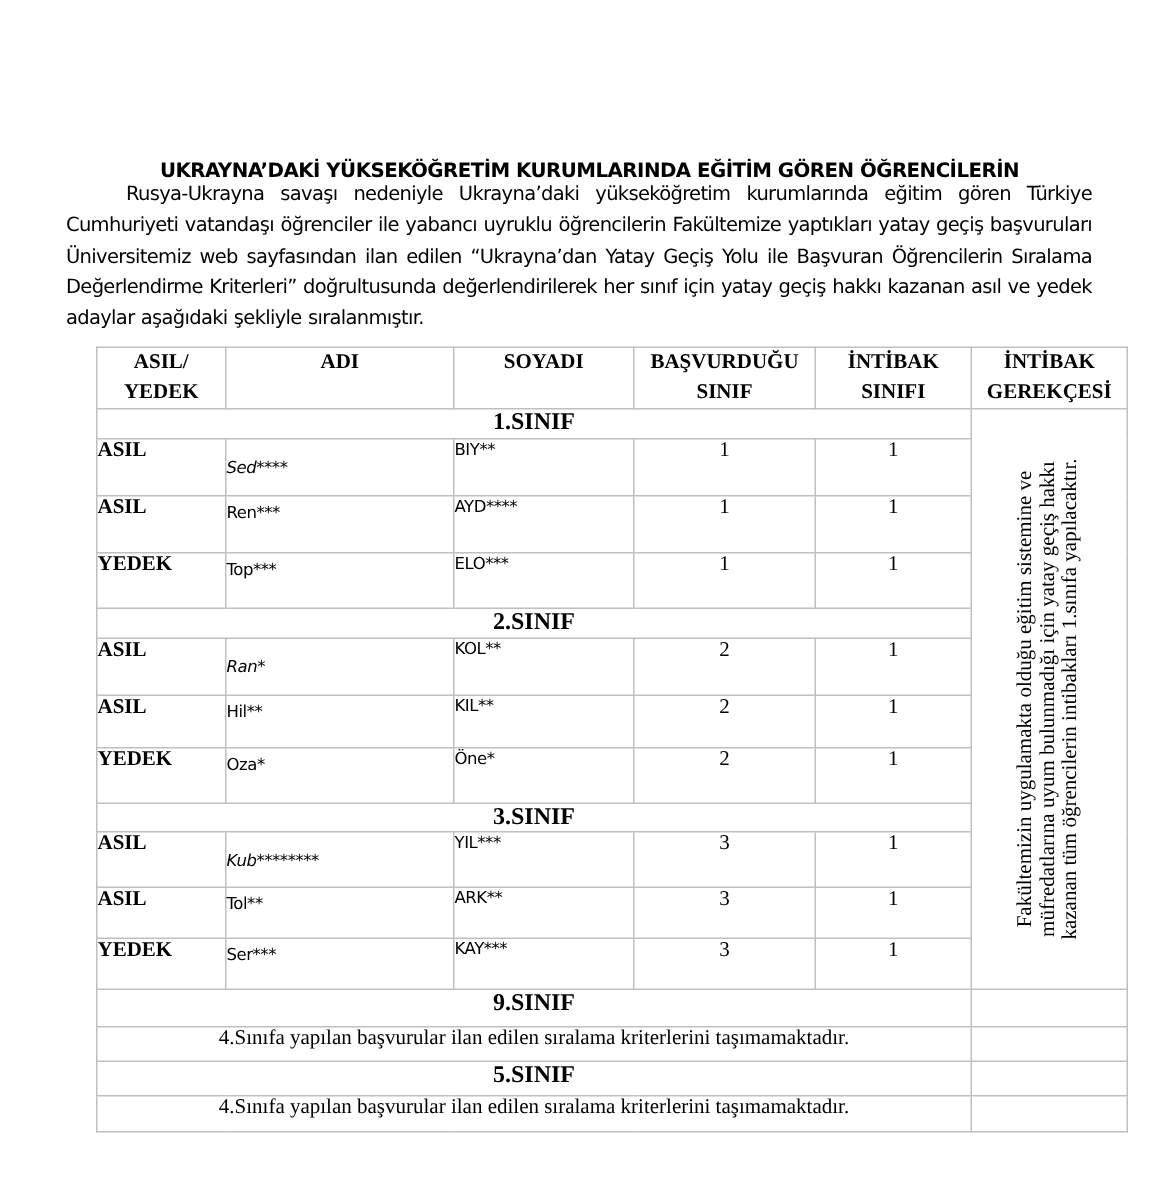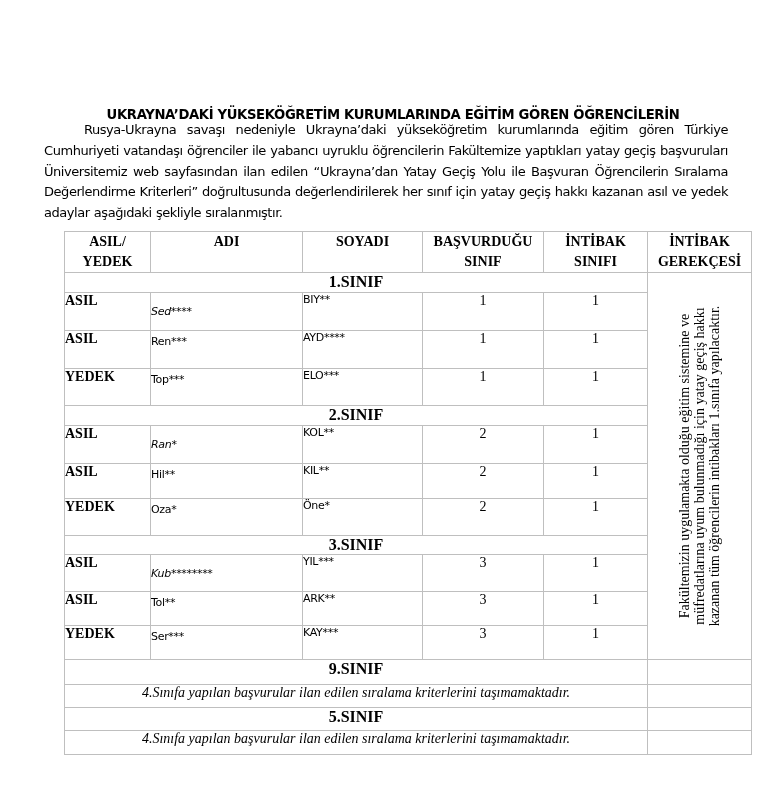--- a/index.html
+++ b/index.html
@@ -65,21 +65,20 @@
     td.section {
       text-align: center;
       font-weight: bold;
       vertical-align: middle;
       font-size: 16px;
     }
     td.note {
       text-align: center;
       vertical-align: middle;
       font-size: 14px;
-      font-style: italic;
     }
     td.status {
       font-weight: bold;
       padding-left: 8px;
       padding-top: 1px;
     }
     td.name, td.surname {
       font-family: "DejaVu Sans", sans-serif;
       font-size: 11px;
       padding-left: 8px;

